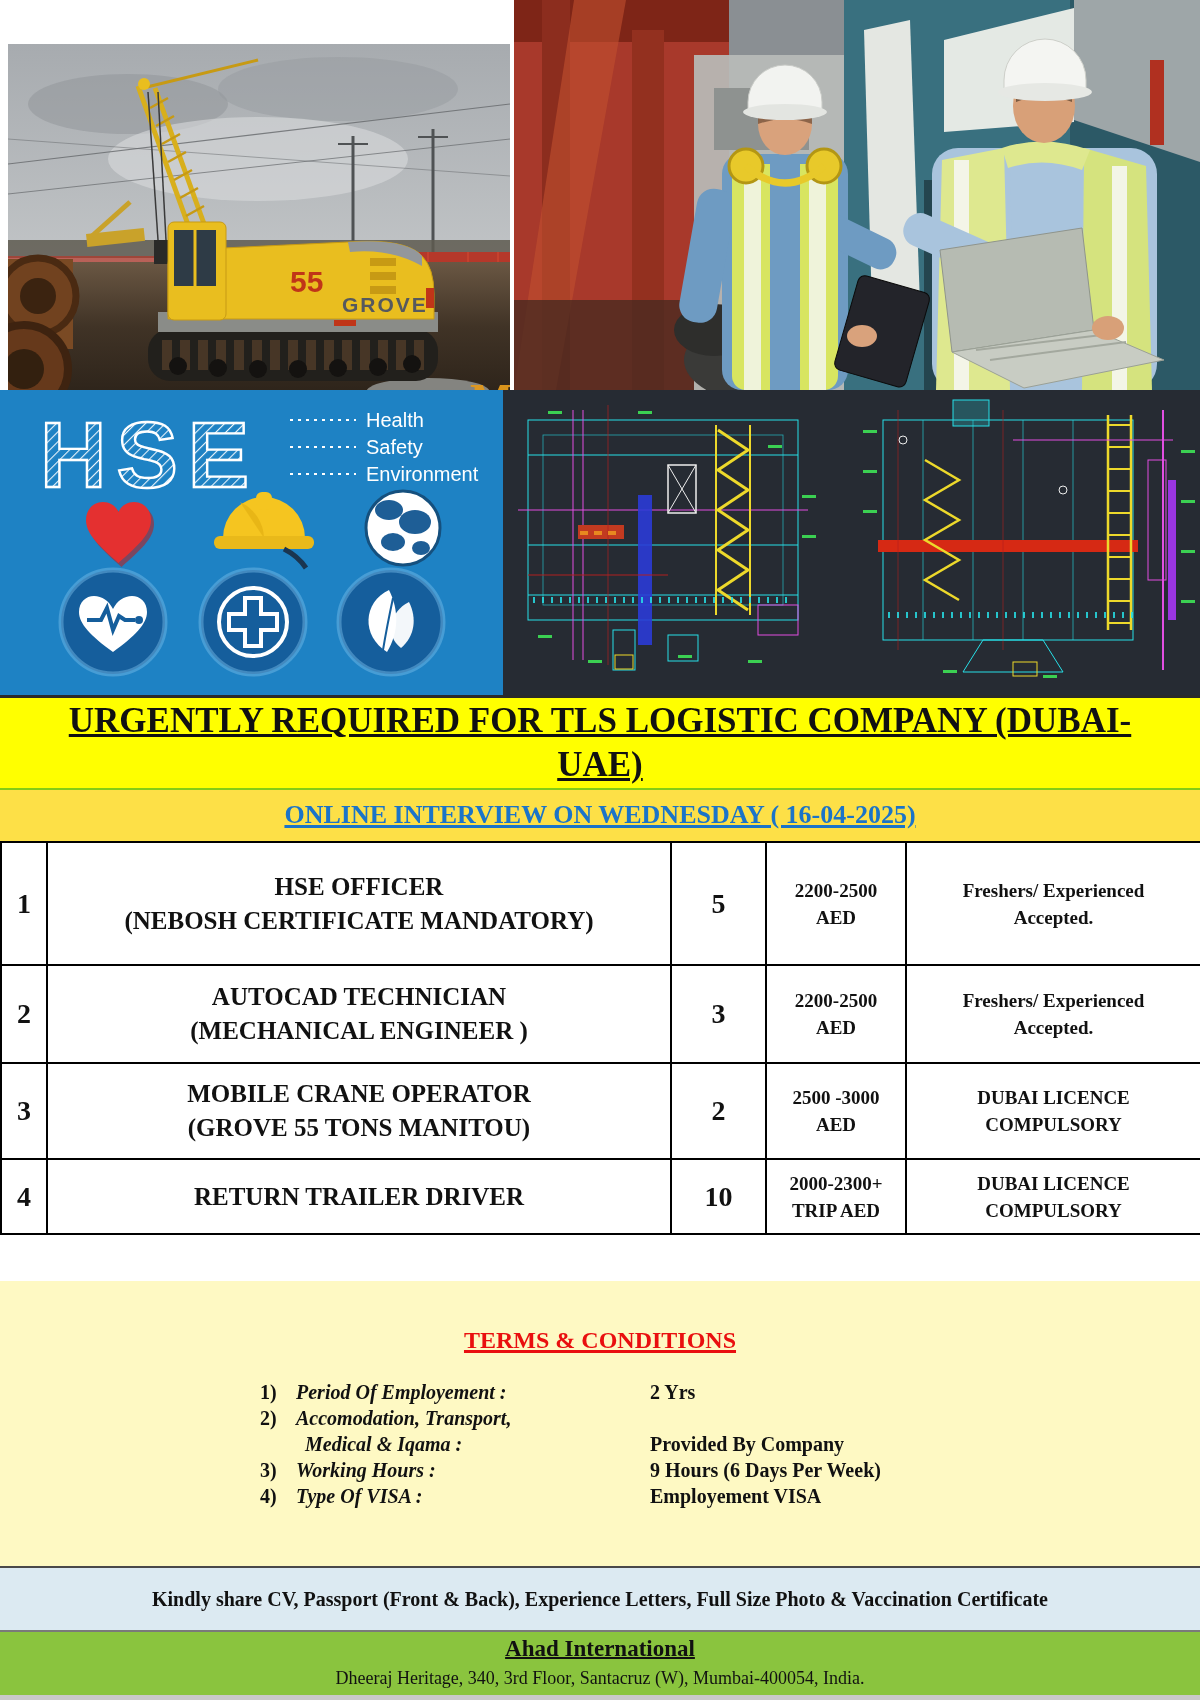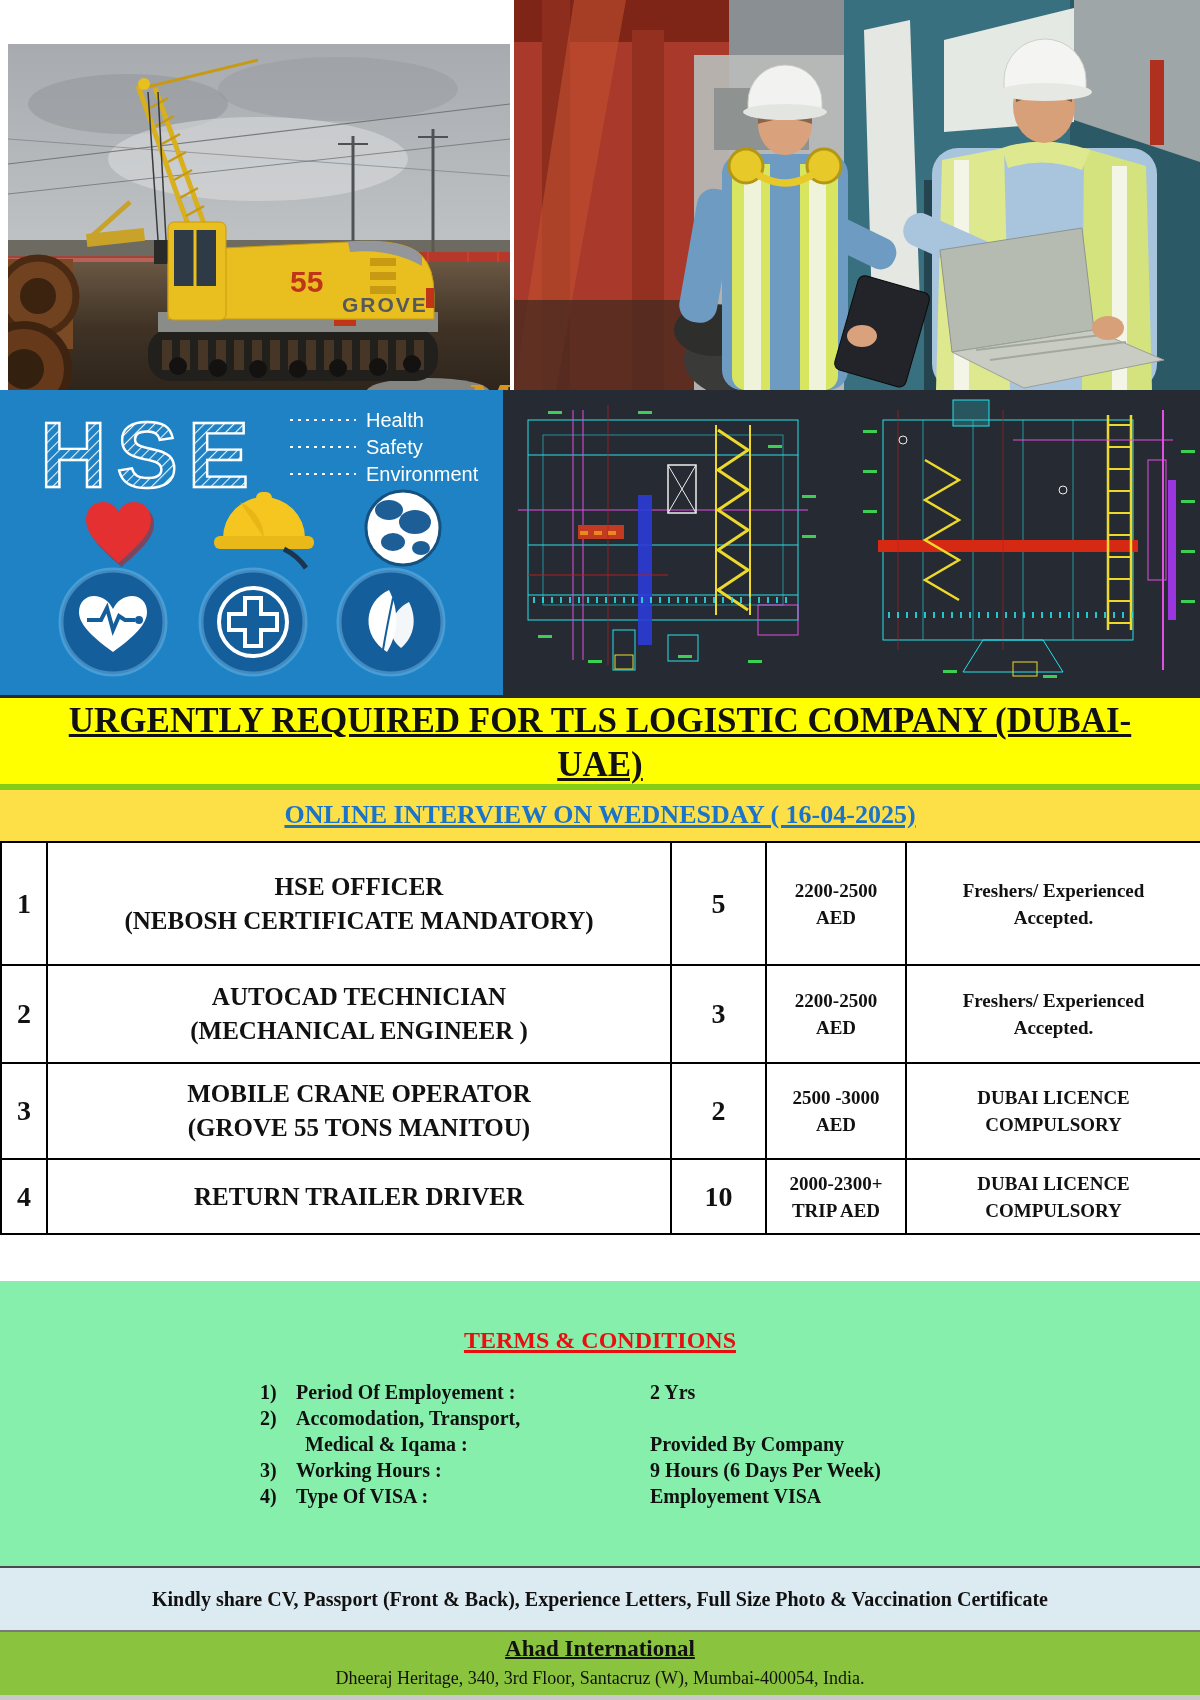--- a/index.html
+++ b/index.html
@@ -10,21 +10,21 @@
   .photos-row{position:absolute;top:0;left:0;width:1200px;height:390px;background:#fff;}
   .crane-photo{position:absolute;left:8px;top:0;width:502px;height:380px;overflow:hidden;margin-top:44px;}
   .workers-photo{position:absolute;left:514px;top:0;width:686px;height:390px;overflow:hidden;}
   .graphics-row{position:absolute;top:390px;left:0;width:1200px;height:305px;}
   .hse-graphic{position:absolute;left:0;top:0;width:503px;height:305px;}
   .cad-graphic{position:absolute;left:503px;top:0;width:697px;height:305px;}
   svg{display:block;}
 
   
   .banner{position:absolute;top:695px;left:0;width:1200px;height:95px;background:#FFFF00;
-          border-top:3px solid #2a2a2a;border-bottom:6px solid #84cc16;box-sizing:border-box;
+          border-top:3px solid #2a2a2a;border-bottom:2px solid #84cc16;box-sizing:border-box;
           text-align:center;font-weight:bold;font-size:35px;line-height:44px;padding-top:1px;}
   .banner div{text-decoration:underline;text-decoration-thickness:3px;}
 
   
   .interview{position:absolute;top:790px;left:0;width:1200px;height:51px;background:#fde047;
              text-align:center;padding-top:10px;box-sizing:border-box;}
   .interview span{color:#1B74C8;font-weight:bold;font-size:26px;
                   text-decoration:underline;text-decoration-thickness:3px;}
 
   
@@ -35,28 +35,28 @@
   tr.hd{height:48px;background:#8DC641;}
   tr.hd th{font-size:17px;font-weight:bold;text-decoration:underline;text-decoration-thickness:2px;}
   tr.r1{height:123px}tr.r2{height:98px}tr.r3{height:96px}tr.r4{height:75px}
   .srl{font-size:28px;font-weight:bold;}
   .pos{font-size:25px;font-weight:bold;line-height:34px;}
   .pos div:empty{display:none;}
   .qty{font-size:28px;font-weight:bold;}
   .sal,.req{font-size:19px;font-weight:bold;line-height:27px;}
 
   
-  .terms{position:absolute;top:1281px;left:0;width:1200px;height:285px;background:#86efac;box-sizing:border-box;}
+  .terms{position:absolute;top:1281px;left:0;width:1200px;height:285px;background:#fef9c3;box-sizing:border-box;}
   .terms-heading{margin-top:46px;text-align:center;}
   .terms-heading span{color:#E90F0F;font-weight:bold;font-size:24px;
                       text-decoration:underline;text-decoration-thickness:3px;}
   .terms-list{position:absolute;top:100px;left:0;width:1200px;}
   .term-line{position:relative;height:26px;font-size:20px;font-weight:bold;}
   .t-num{position:absolute;left:260px;}
-  .t-label{position:absolute;left:296px;}
+  .t-label{position:absolute;left:296px;font-style:italic;}
   .t-label.indent{left:305px;}
   .t-value{position:absolute;left:650px;}
 
   
   .share{position:absolute;top:1566px;left:0;width:1200px;height:66px;background:#DCEAF2;
          border-top:2px solid #4a4a4a;border-bottom:2px solid #7a7a7a;box-sizing:border-box;
          text-align:center;font-size:20px;font-weight:bold;padding-top:20px;}
   .footer{position:absolute;top:1632px;left:0;width:1200px;height:68px;background:#8AC43E;
           text-align:center;box-sizing:border-box;padding-top:4px;}
   .footer .company{font-size:23px;font-weight:bold;text-decoration:underline;text-decoration-thickness:2px;}

